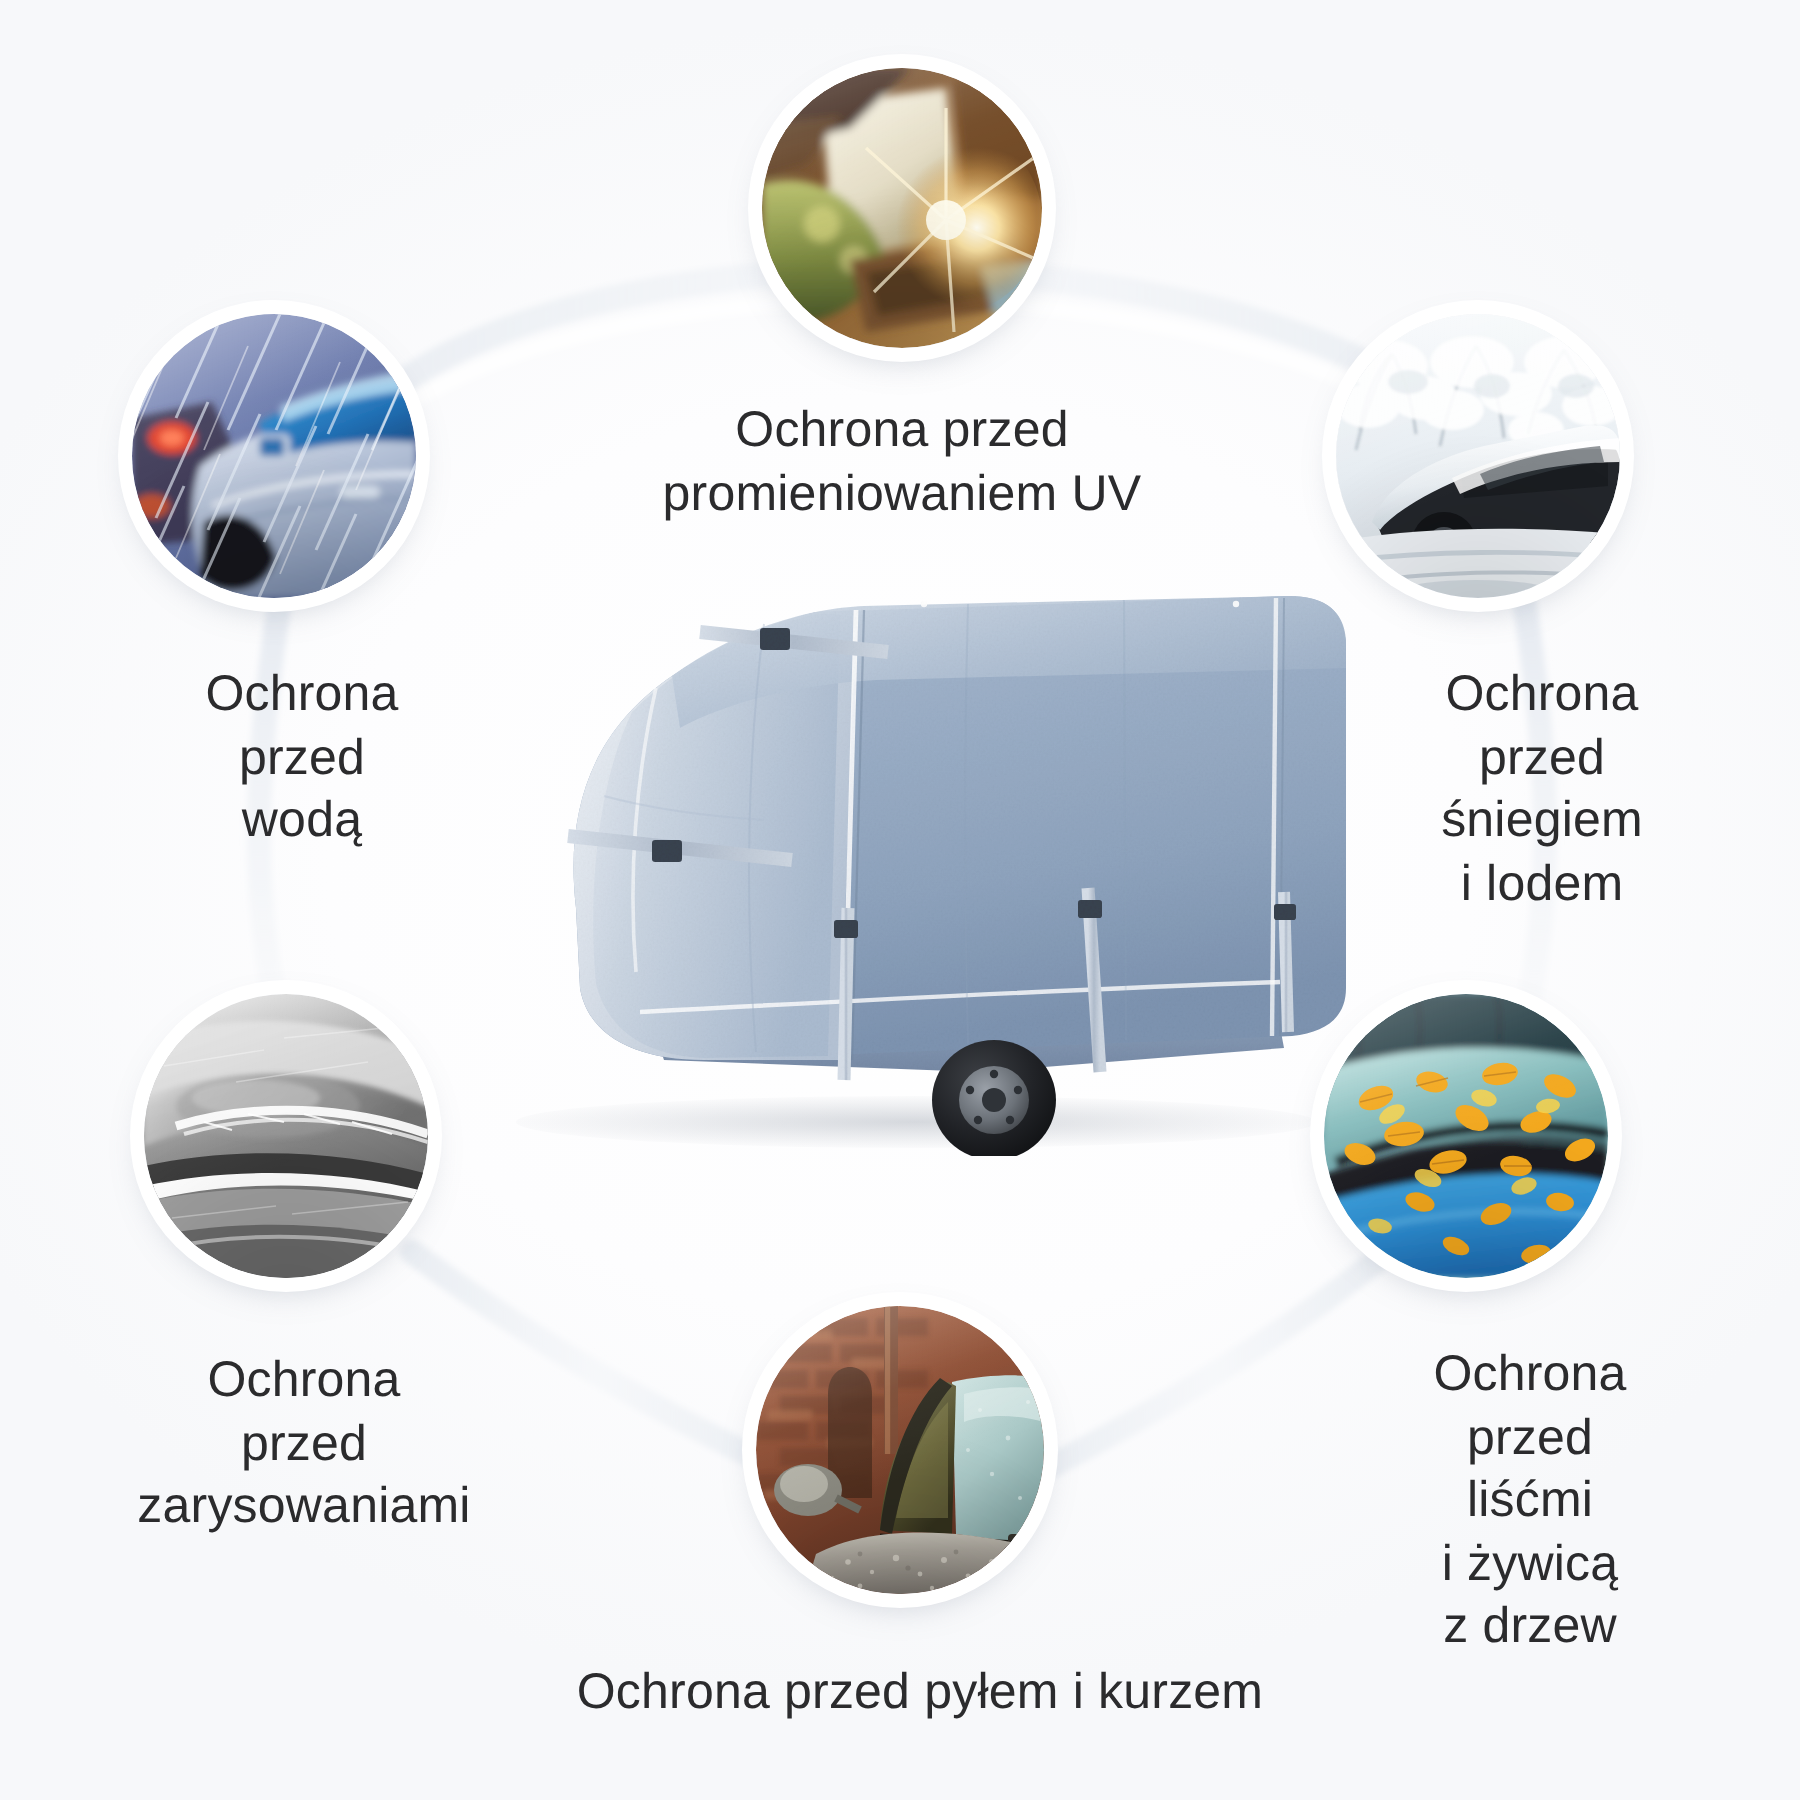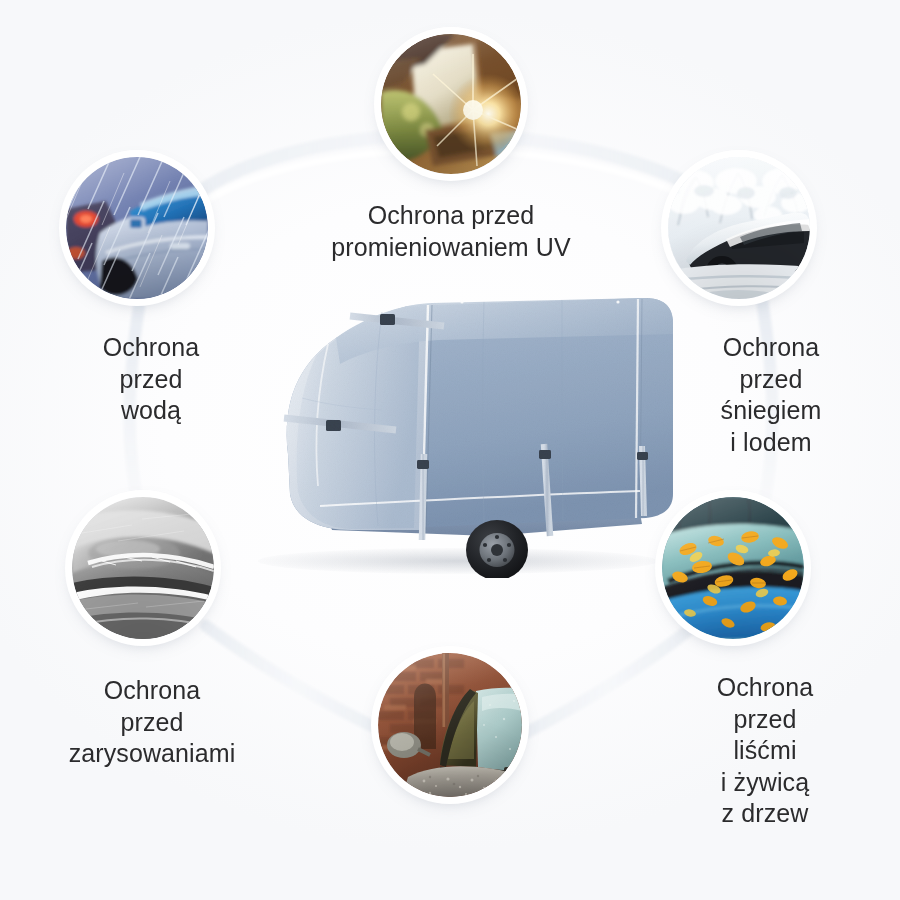--- a/index.html
+++ b/index.html
@@ -755,14 +755,15 @@
   <div class="label" style="left:37px; top:675px; width:230px;">Ochrona
 przed
 zarysowaniami</div>
 
   <div class="label" style="left:665px; top:672px; width:200px;">Ochrona
 przed
 liśćmi
 i żywicą
 z drzew</div>
 
+  <div class="label" style="left:230px; top:831px; width:460px;">Ochrona przed pyłem i kurzem</div>
 
 </div>
 
 </body></html>

